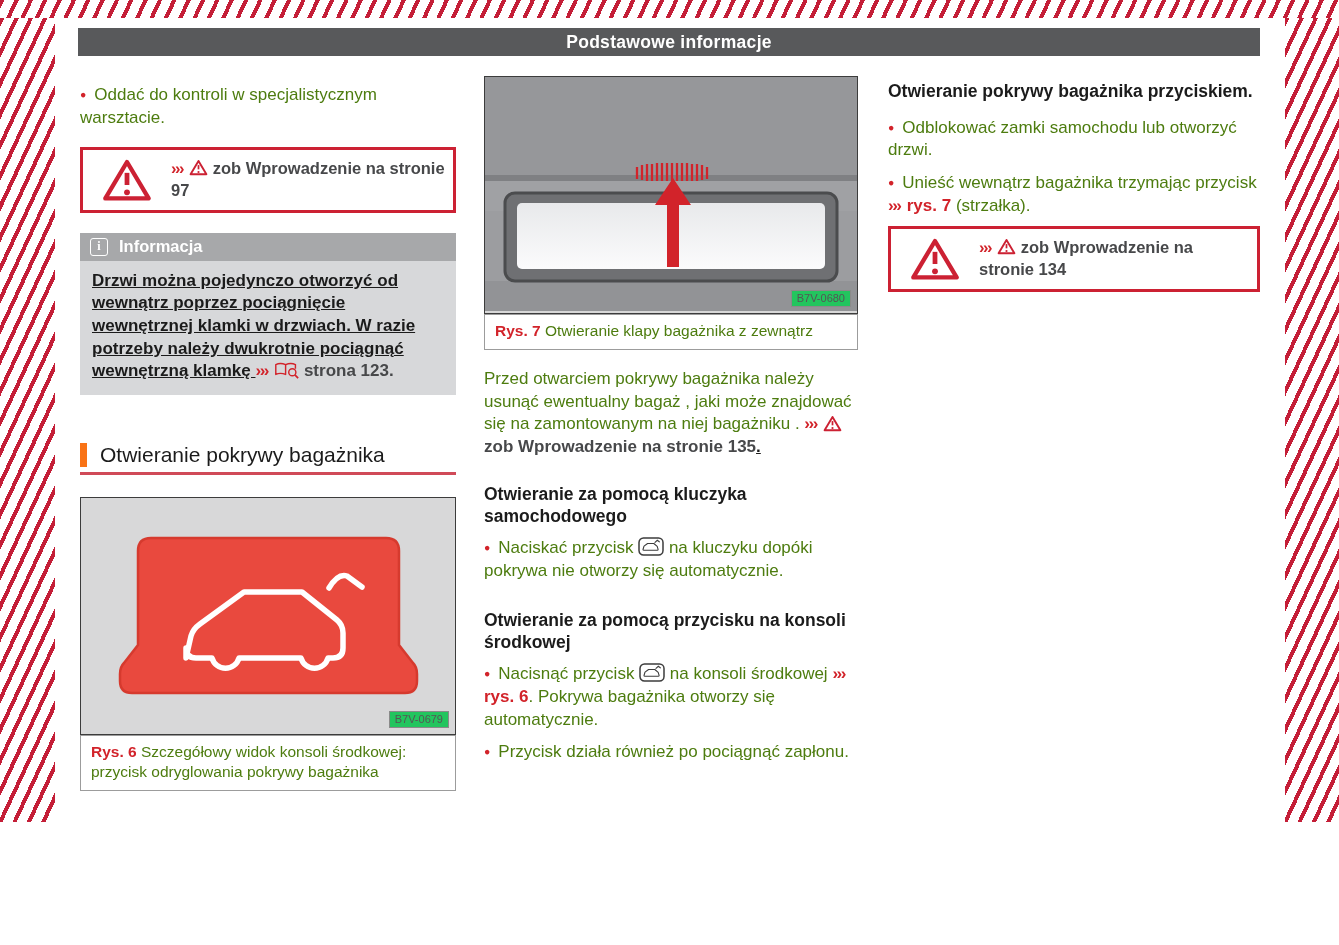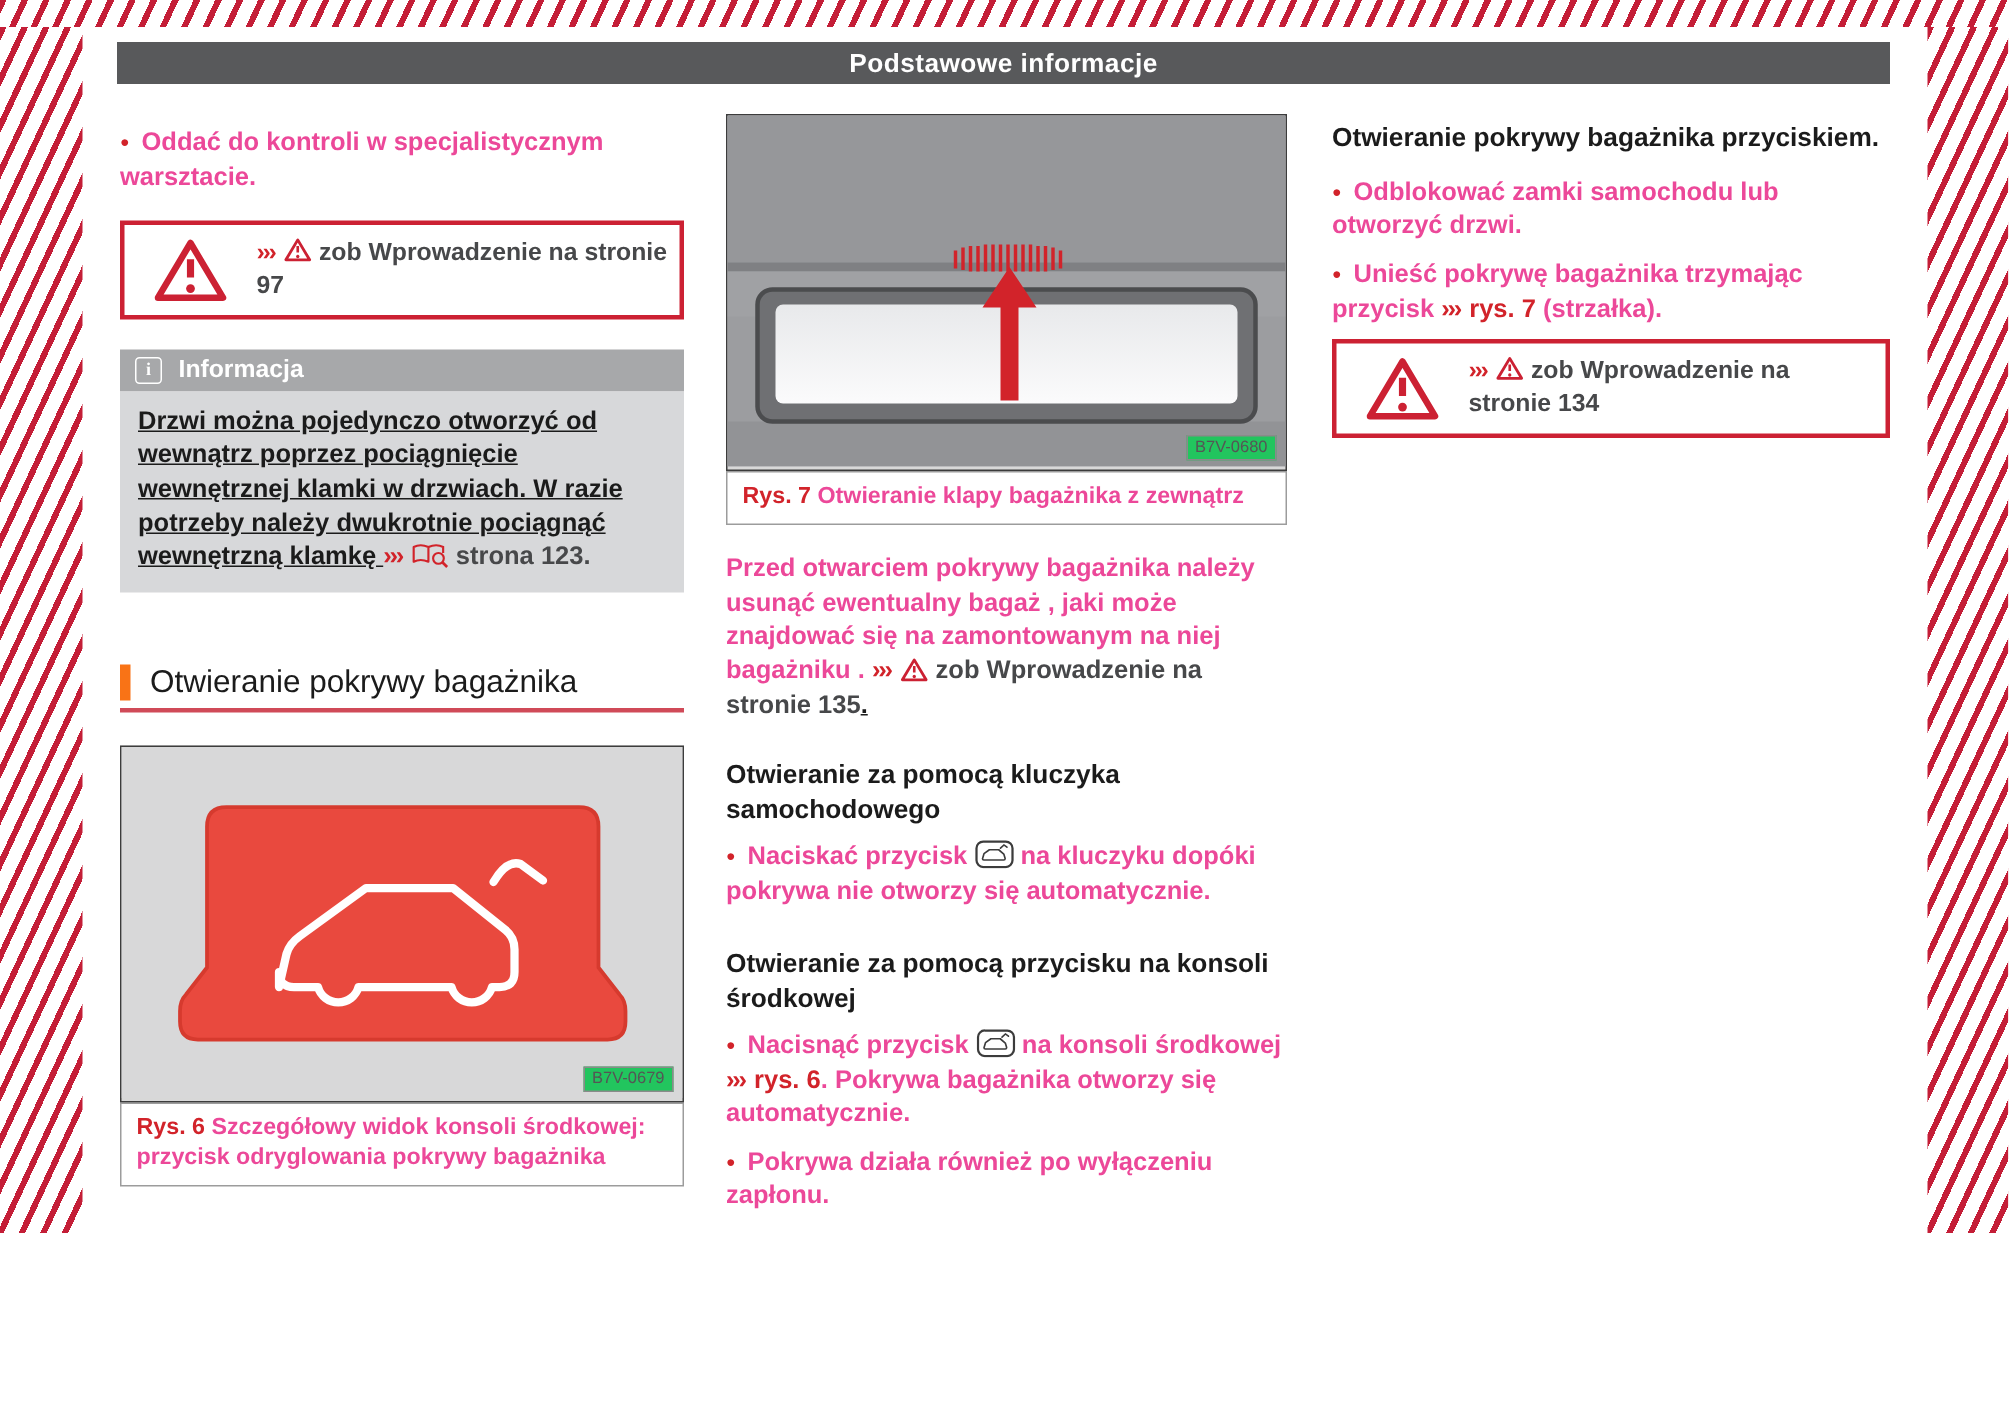--- a/index.html
+++ b/index.html
@@ -27,21 +27,21 @@
   
   .col{position:absolute;}
   .col-left{left:80px;top:70px;width:376px;}
   .col-mid{left:484px;top:70px;width:374px;}
   .col-right{left:888px;top:70px;width:372px;}
 
   p{margin:0;}
   .body-text{font-size:17px;line-height:1.33;color:#2a2a2a;}
   .bullet::before{content:"●";color:#d2232a;font-size:10.5px;margin-right:8px;position:relative;top:-2px;}
 
-  .seg-p{font-weight:bold;color:#ec4899;}
+  .seg-p{font-weight:normal;color:#4d7c0f;}
   .seg-b{font-weight:bold;color:#1b1b1b;text-decoration:underline;}
   .seg-gb{font-weight:bold;color:#47484a;}
   .seg-rb{font-weight:bold;color:#d2232a;}
   .seg-arrows{font-weight:bold;color:#d2232a;letter-spacing:-1.5px;margin-right:3px;}
   .icon svg{vertical-align:-3px;}
 
   
   .warn-box{
     border:3px solid #cc2133;background:#fff;display:flex;align-items:center;
     min-height:56px;
@@ -212,30 +212,30 @@
             <path d="M5 12.5 l1-3.4 3.6-2.6 h6.2 l3.4 2.9 .9 3 q0 .9-.9.9 h-13.3 q-.9 0-.9-.8z" fill="none" stroke="#3c3c3c" stroke-width="1.1" stroke-linejoin="round"></path>
             <path d="M17 5.4 l2.3-2.1 2 1.5" fill="none" stroke="#3c3c3c" stroke-width="1.1" stroke-linecap="round"></path>
           </svg></span><span class="seg-p"> na kluczyku dopóki pokrywa nie otworzy się automatycznie.</span></p>
 
     <p class="subhead" style="margin-top:26px;">Otwieranie za pomocą przycisku na konsoli środkowej</p>
     <p class="body-text bullet" style="margin-top:10px;"><span class="seg-p">Nacisnąć przycisk </span><span class="icon"><svg width="26" height="19" viewBox="0 0 26 19">
             <rect x="1" y="1" width="24" height="17" rx="4.5" fill="none" stroke="#3c3c3c" stroke-width="1.5"></rect>
             <path d="M5 12.5 l1-3.4 3.6-2.6 h6.2 l3.4 2.9 .9 3 q0 .9-.9.9 h-13.3 q-.9 0-.9-.8z" fill="none" stroke="#3c3c3c" stroke-width="1.1" stroke-linejoin="round"></path>
             <path d="M17 5.4 l2.3-2.1 2 1.5" fill="none" stroke="#3c3c3c" stroke-width="1.1" stroke-linecap="round"></path>
           </svg></span><span class="seg-p"> na konsoli środkowej </span><span class="seg-arrows">››› </span><span class="seg-rb">rys. 6</span><span class="seg-p">. Pokrywa bagażnika otworzy się automatycznie.</span></p>
-    <p class="body-text bullet" style="margin-top:10px;"><span class="seg-p">Pokrywa działa również po wyłączeniu zapłonu.</span></p>
+    <p class="body-text bullet" style="margin-top:10px;"><span class="seg-p">Przycisk działa również po pociągnąć zapłonu.</span></p>
 
   </div>
 
   <div class="col col-right">
 
     <p class="col-heading" style="margin-top:10px;">Otwieranie pokrywy bagażnika przyciskiem.</p>
 
     <p class="body-text bullet" style="margin-top:14px;"><span class="seg-p">Odblokować zamki samochodu lub otworzyć drzwi.</span></p>
-    <p class="body-text bullet" style="margin-top:10px;"><span class="seg-p">Unieść pokrywę bagażnika trzymając przycisk </span><span class="seg-arrows">››› </span><span class="seg-rb">rys. 7</span><span class="seg-p"> (strzałka).</span></p>
+    <p class="body-text bullet" style="margin-top:10px;"><span class="seg-p">Unieść wewnątrz bagażnika trzymając przycisk </span><span class="seg-arrows">››› </span><span class="seg-rb">rys. 7</span><span class="seg-p"> (strzałka).</span></p>
 
     <div class="warn-box" style="margin-top:9px;">
       <div class="warn-icon-wrap">
         <svg width="52" height="46" viewBox="0 0 24 21">
           <path d="M12 2.2 L22 19 H2 Z" fill="none" stroke="#cc2133" stroke-width="2" stroke-linejoin="round"></path>
           <path d="M12 7.2 v5.6" stroke="#cc2133" stroke-width="2.2"></path>
           <circle cx="12" cy="16.2" r="1.35" fill="#cc2133"></circle>
         </svg>
       </div>
       <div class="warn-text"><span class="seg-arrows">››› </span><span class="icon"><svg width="19" height="17" viewBox="0 0 24 21">

